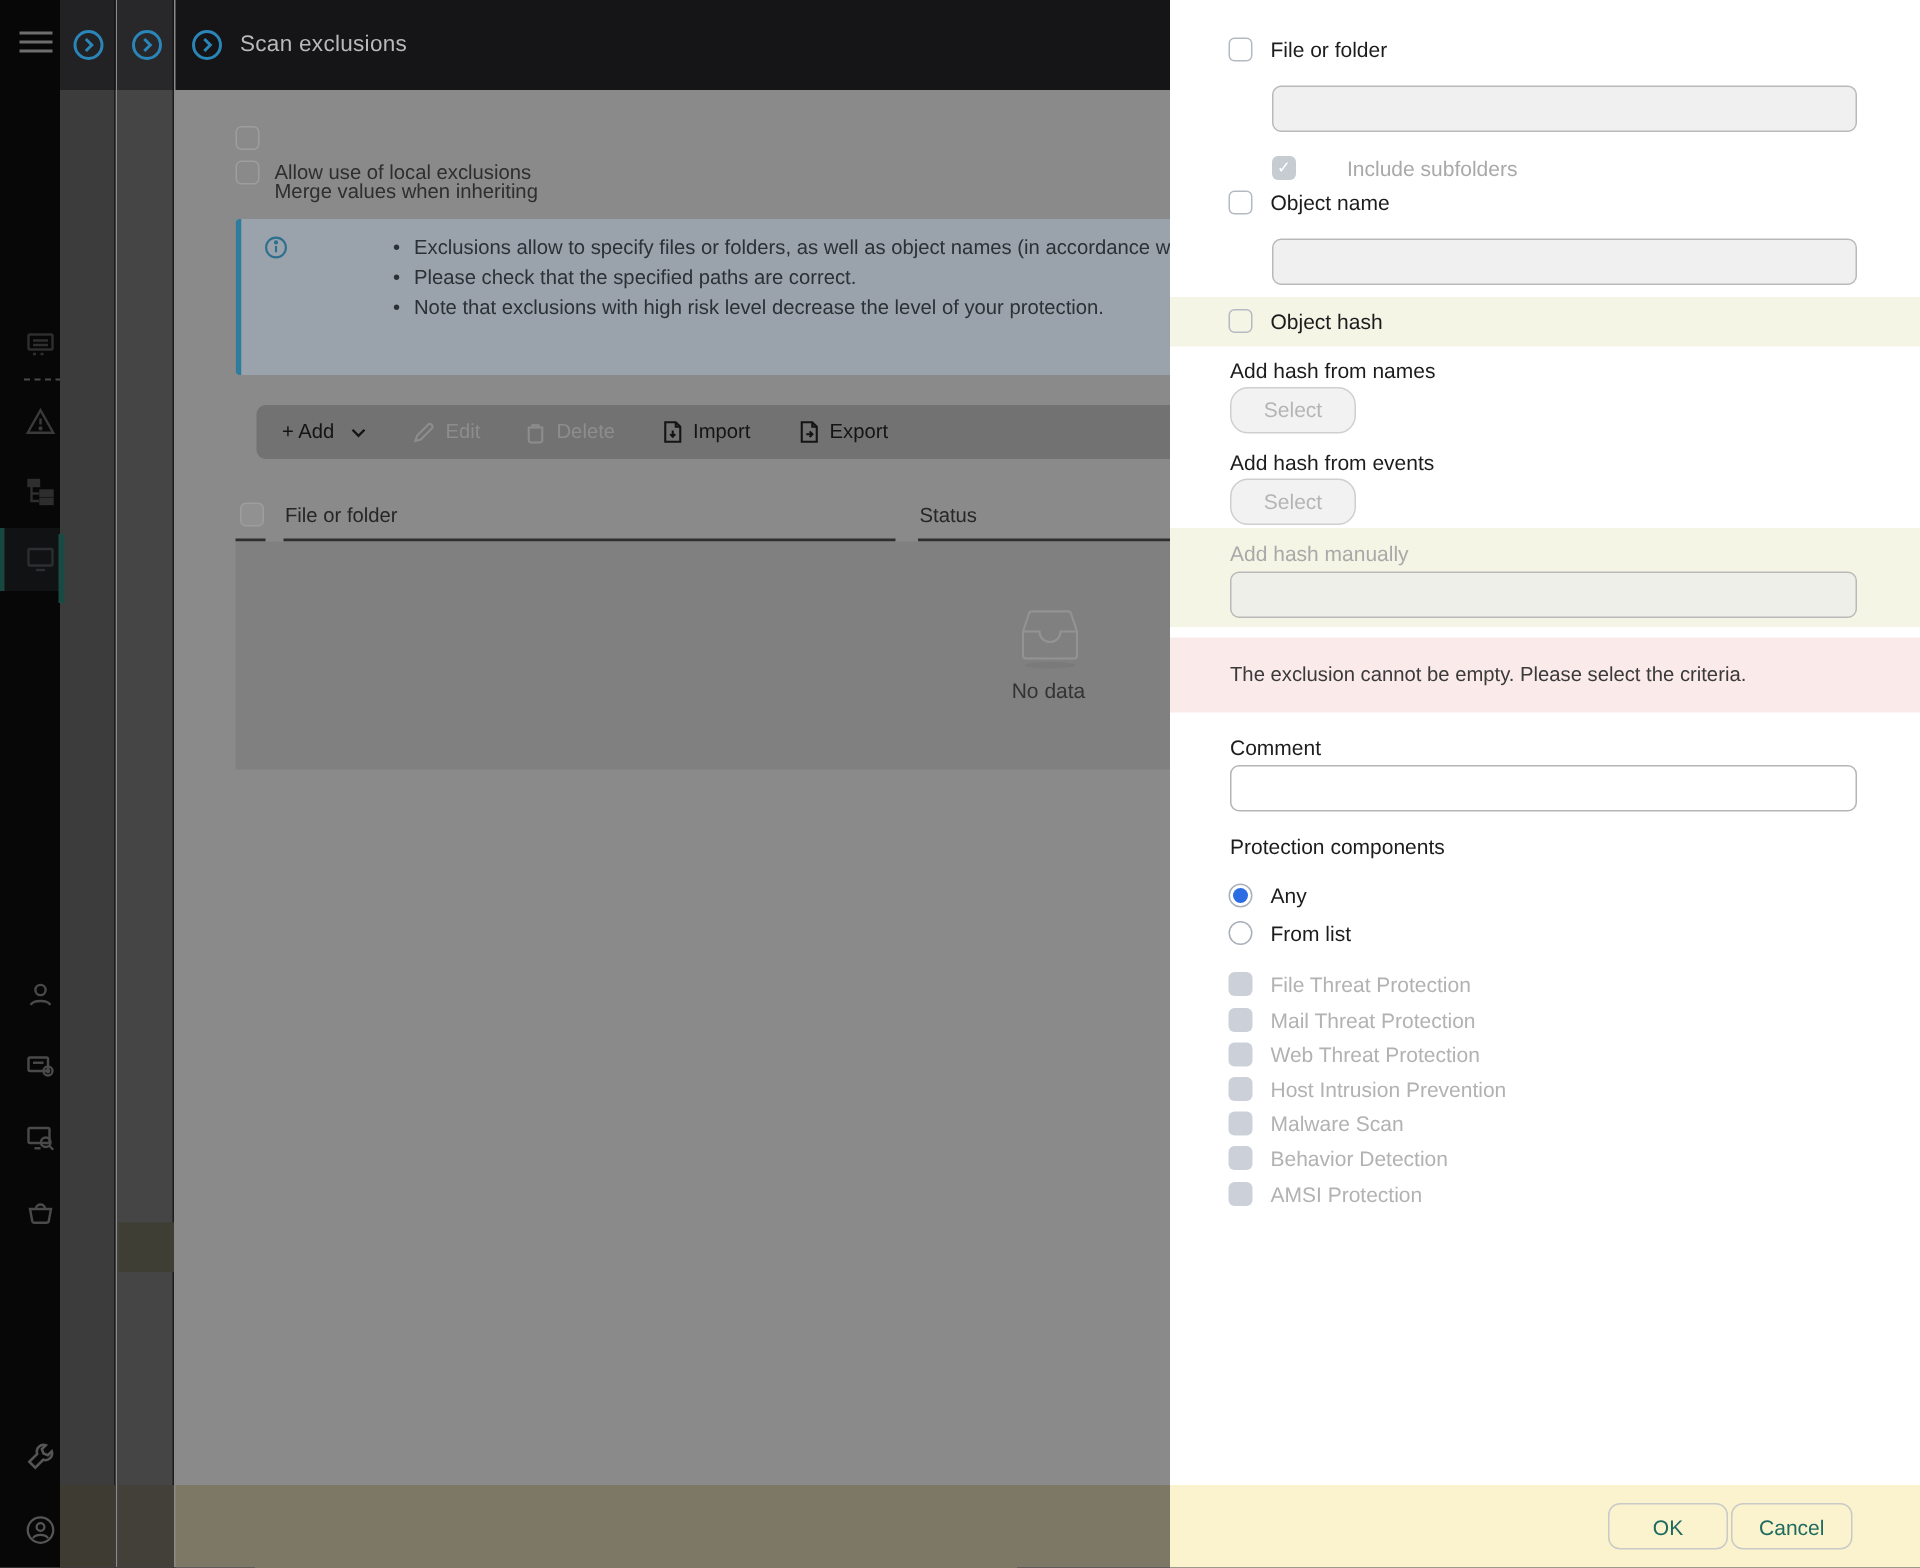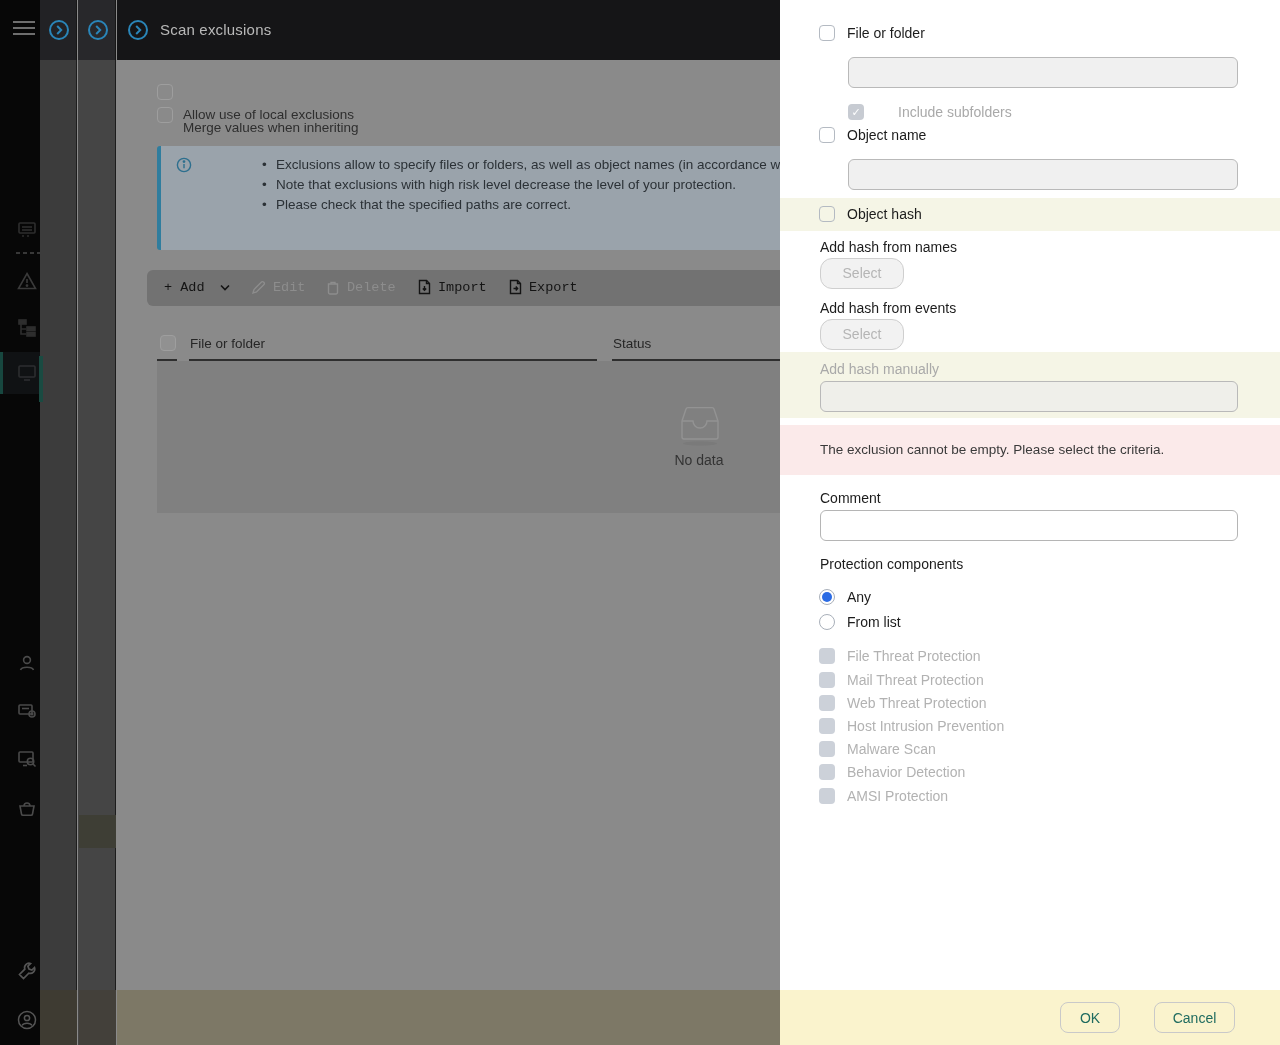--- a/index.html
+++ b/index.html
@@ -34,22 +34,22 @@
   .content-bg { position:absolute; left:117px; top:60px; width:663px; height:985px; background:#8a8a8a; }
   .cb { width:16px; height:16px; border:1px solid #9e9e9e; border-radius:4px; background:transparent; }
   .cb-row-label { font-size:13.5px; color:#2e2e2e; }
 
   .infobox { position:absolute; left:157px; top:146px; width:956px; height:104px;
              background:#9aa3ab; border-left:4px solid #2f7d9e; border-radius:3px; }
   .info-lines { position:absolute; left:101px; top:9px; width:840px; font-size:13.5px;
                 line-height:20px; color:#2b3136; white-space:nowrap; overflow:hidden; }
   .bullet { display:inline-block; width:14px; }
 
-  .toolbar { position:absolute; left:147px; top:270px; width:780px; height:36px;
-             background:#727272; border-radius:6px;font-family:Liberation Mono, monospace; }
+  .toolbar { position:absolute; left:171px; top:270px; width:780px; height:36px;
+             background:#727272; border-radius:6px; }
   .tb-item { position:absolute; top:0; height:36px; line-height:36px; font-size:13.5px; cursor:pointer; }
   .tb-on  { color:#141414; }
   .tb-off { color:#8d8d8d; cursor:default; }
 
   .th-label { position:absolute; font-size:13.5px; color:#262626; }
   .th-line  { position:absolute; height:2px; background:#2e2e2e; }
   .table-body { position:absolute; left:157px; top:361px; width:933px; height:152px; background:#808080; }
   .nodata-text { position:absolute; left:639px; top:452px; width:120px; text-align:center;
                  font-size:14px; color:#333; }
 
@@ -213,22 +213,22 @@
   <div class="infobox">
     <div class="abs" style="left:15px; top:11px;">
       <svg width="16" height="16" viewBox="0 0 16 16" fill="none" stroke="#2d6f8e" stroke-width="1.4">
           <circle cx="8" cy="8" r="6.6"></circle>
           <line x1="8" y1="7" x2="8" y2="11.2"></line>
           <circle cx="8" cy="4.6" r="0.7" fill="#2d6f8e"></circle>
         </svg>
     </div>
     <div class="info-lines">
       <div><span class="bullet">•</span><span>Exclusions allow to specify files or folders, as well as object names (in accordance with Vir</span></div>
+      <div><span class="bullet">•</span><span>Please check that the specified paths are correct.</span></div>
       <div><span class="bullet">•</span><span>Note that exclusions with high risk level decrease the level of your protection.</span></div>
-      <div><span class="bullet">•</span><span>Please check that the specified paths are correct.</span></div>
     </div>
   </div>
 
   <div class="toolbar">
     <div class="tb-item tb-on" style="left:17px;">
       <span>+ Add</span>
       <svg style="display:inline-block; vertical-align:middle; margin-left:7px;" width="10" height="7" viewBox="0 0 10 7" fill="none" stroke="#141414" stroke-width="1.6">
           <path d="M1 1.5 l4 4 4-4"></path>
         </svg>
     </div>
@@ -329,18 +329,18 @@
     <div class="d-cb-dis" style="left:39px; top:718px;"></div>
     <div class="lab-dis" style="left:67px; top:718px; color:#b2b2b2;">Host Intrusion Prevention</div>
     <div class="d-cb-dis" style="left:39px; top:741px;"></div>
     <div class="lab-dis" style="left:67px; top:741px; color:#b2b2b2;">Malware Scan</div>
     <div class="d-cb-dis" style="left:39px; top:764px;"></div>
     <div class="lab-dis" style="left:67px; top:764px; color:#b2b2b2;">Behavior Detection</div>
     <div class="d-cb-dis" style="left:39px; top:788px;"></div>
     <div class="lab-dis" style="left:67px; top:788px; color:#b2b2b2;">AMSI Protection</div>
 
     <div class="d-footer">
-      <button class="d-btn" style="left:280px; width:60px;">OK</button>
+      <button class="d-btn" style="left:292px; width:80px;">OK</button>
       <button class="d-btn" style="left:374px; width:81px;">Cancel</button>
     </div>
   </div>
 
 </div>
 
 </body></html>

